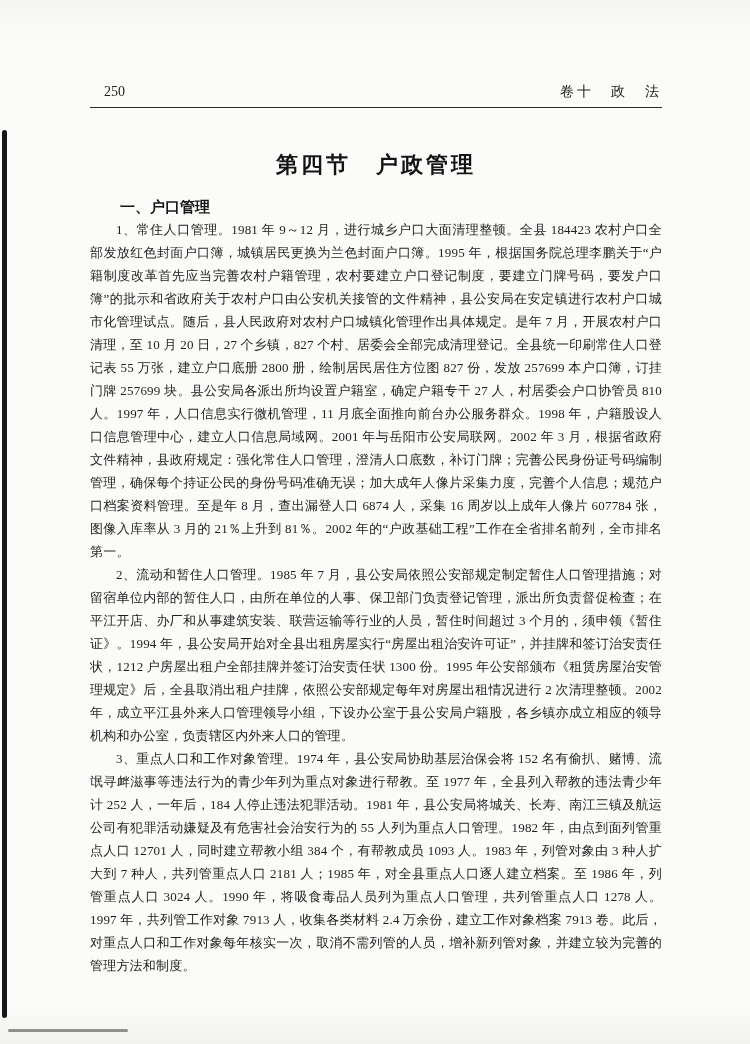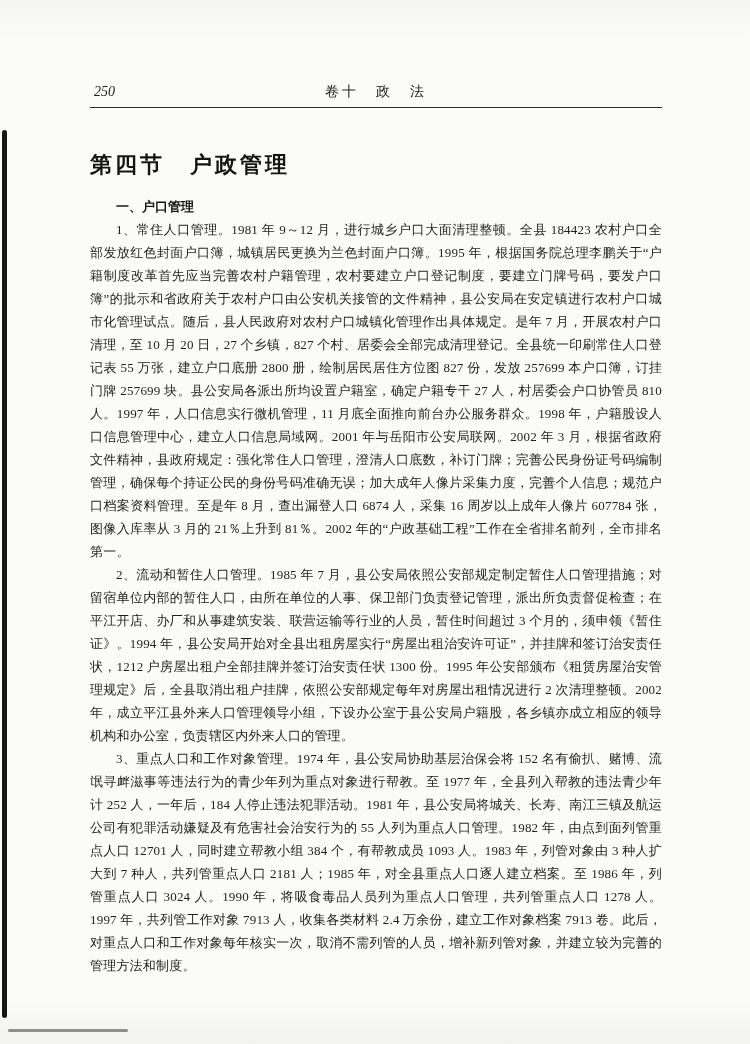--- a/index.html
+++ b/index.html
@@ -38,51 +38,51 @@
   }
 
   .page-header {
     position: relative;
     height: 20px;
     font-size: 14px;
     line-height: 20px;
   }
   .page-num {
     position: absolute;
-    left: 4px; top: 0; font-style: italic;
+    left: 14px; top: 0;
   }
   .running-head {
     display: block;
-    text-align: center;
+    text-align: right;
     letter-spacing: 3px;
   }
   .header-rule {
     border: none;
     border-top: 1.5px solid #2b2b2b;
     margin: 5px 0 0 0;
   }
 
   .chapter-title {
     margin: 42px 0 12px 0;
-    text-align: left;
+    text-align: center;
     font-size: 22px;
     line-height: 30px;
     font-weight: bold;
     letter-spacing: 3px;
     font-family: "Liberation Sans", "DejaVu Sans", sans-serif;
     color: #141414;
   }
 
   .sub-heading {
     margin: 15px 0 0 0;
-    font-size: 13px;
+    font-size: 15px;
     line-height: 23px;
     font-weight: bold;
     text-indent: 2em;
-    font-family: Liberation Serif, serif;
+    font-family: Liberation Sans, sans-serif;
     color: #151515;
   }
 
   .body-para {
     margin: 0;
     font-size: 13px;
     line-height: 23px;
     text-align: justify;
     text-indent: 2em;
     letter-spacing: 0.2px;

